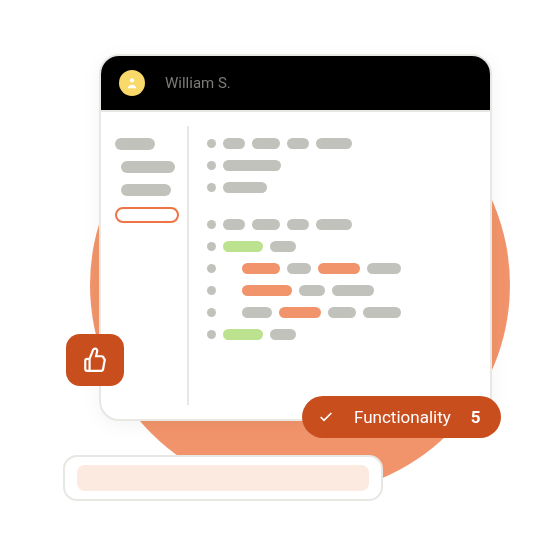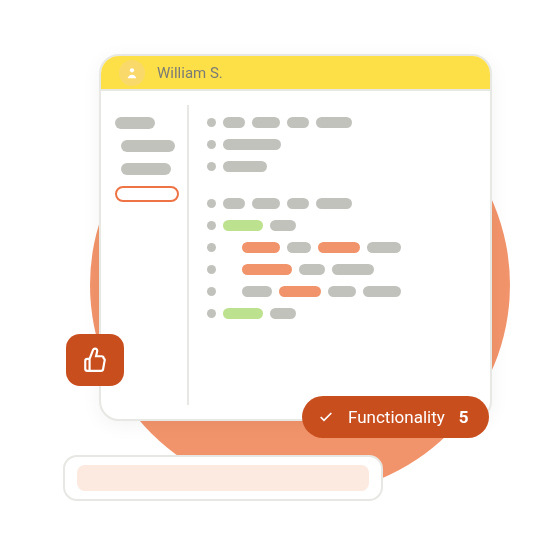--- a/index.html
+++ b/index.html
@@ -1,37 +1,37 @@
 <!DOCTYPE html>
 <html><head>
 <meta charset="utf-8">
 <style>
   * { margin: 0; padding: 0; box-sizing: border-box; }
   body { width: 560px; height: 560px; background: #fff; font-family: -apple-system, BlinkMacSystemFont, "Segoe UI", Roboto, sans-serif; overflow: hidden; position: relative; }
   .canvas { position: relative; width: 560px; height: 560px; }
   .circle-bg { position: absolute; width: 420px; height: 420px; border-radius: 50%; background: #f2946b; left: 90px; top: 75px; }
   .editor-window { position: absolute; left: 99px; top: 54px; width: 393px; height: 367px; background: #fff; border: 2px solid #e7e7e3; border-radius: 20px; box-shadow: 0 4px 20px rgba(0,0,0,0.05); overflow: hidden; display: flex; flex-direction: column; }
-  .title-bar { height: 35px; background: #fde047; border-bottom: 2px solid #e7e7e3; display: flex; align-items: center; padding: 0 18px; gap: 12px; }
+  .title-bar { height: 56px; background: #000000; border-bottom: 2px solid #e7e7e3; display: flex; align-items: center; padding: 0 18px; gap: 20px; }
   .avatar { width: 26px; height: 26px; border-radius: 50%; background: #f8d96a; display: flex; align-items: center; justify-content: center; }
   .avatar svg { width: 16px; height: 16px; }
   .username { color: #7b7b77; font-size: 15px; font-weight: 400; }
   .editor-body { flex: 1; display: flex; }
   .sidebar { width: 86px; padding: 26px 12px 0 14px; display: flex; flex-direction: column; gap: 11px; }
   .sb-item { height: 12px; border-radius: 6px; background: #c2c2bd; }
   .sb-item.active { height: 16px; border: 2.5px solid #ee7446; background: #fff; border-radius: 8px; }
   .gutter-line { width: 2px; background: #e7e7e3; margin: 14px 0; }
   .code-area { flex: 1; padding: 26px 16px 0 18px; display: flex; flex-direction: column; gap: 11px; }
   .code-line { display: flex; align-items: center; gap: 7px; }
   .dot { width: 9px; height: 9px; border-radius: 50%; background: #c2c2bd; flex-shrink: 0; }
   .tok { height: 11px; border-radius: 6px; background: #c2c2bd; }
   .tok.g { background: #bde28f; }
   .tok.o { background: #f2946b; }
   .like-badge { position: absolute; left: 66px; top: 334px; width: 58px; height: 52px; background: #c94e1e; border-radius: 14px; display: flex; align-items: center; justify-content: center; }
   .like-badge svg { width: 26px; height: 26px; stroke: #fff; fill: none; stroke-width: 2; }
-  .func-pill { position: absolute; left: 302px; top: 396px; height: 42px; padding: 0 20px 0 16px; background: #c94e1e; border-radius: 21px; display: flex; align-items: center; gap: 14px; color: #fff; font-size: 17px; }
+  .func-pill { position: absolute; left: 302px; top: 396px; height: 42px; padding: 0 20px 0 16px; background: #c94e1e; border-radius: 21px; display: flex; align-items: center; gap: 20px; color: #fff; font-size: 17px; }
   .func-pill svg { width: 16px; height: 16px; stroke: #fff; fill: none; stroke-width: 2.5; }
   .func-score { font-weight: 700; }
   .bottom-bar { position: absolute; left: 63px; top: 455px; width: 320px; height: 46px; background: #fff; border: 2px solid #e7e7e3; border-radius: 14px; padding: 8px 12px; display: flex; align-items: center; }
   .bottom-fill { flex: 1; height: 100%; background: #fce9df; border-radius: 8px; }
 </style>
 </head>
 <body>
 
 <div class="canvas">
   <div class="circle-bg"></div>

